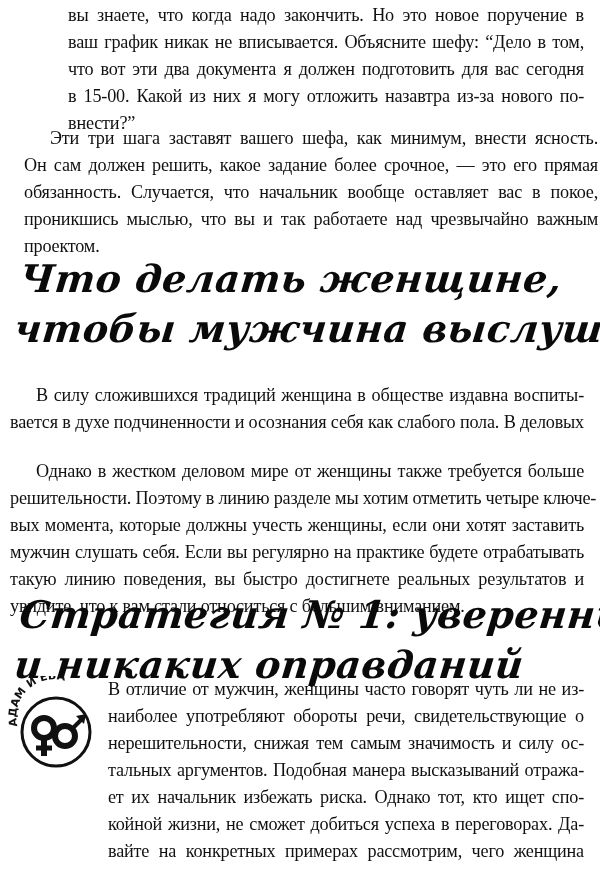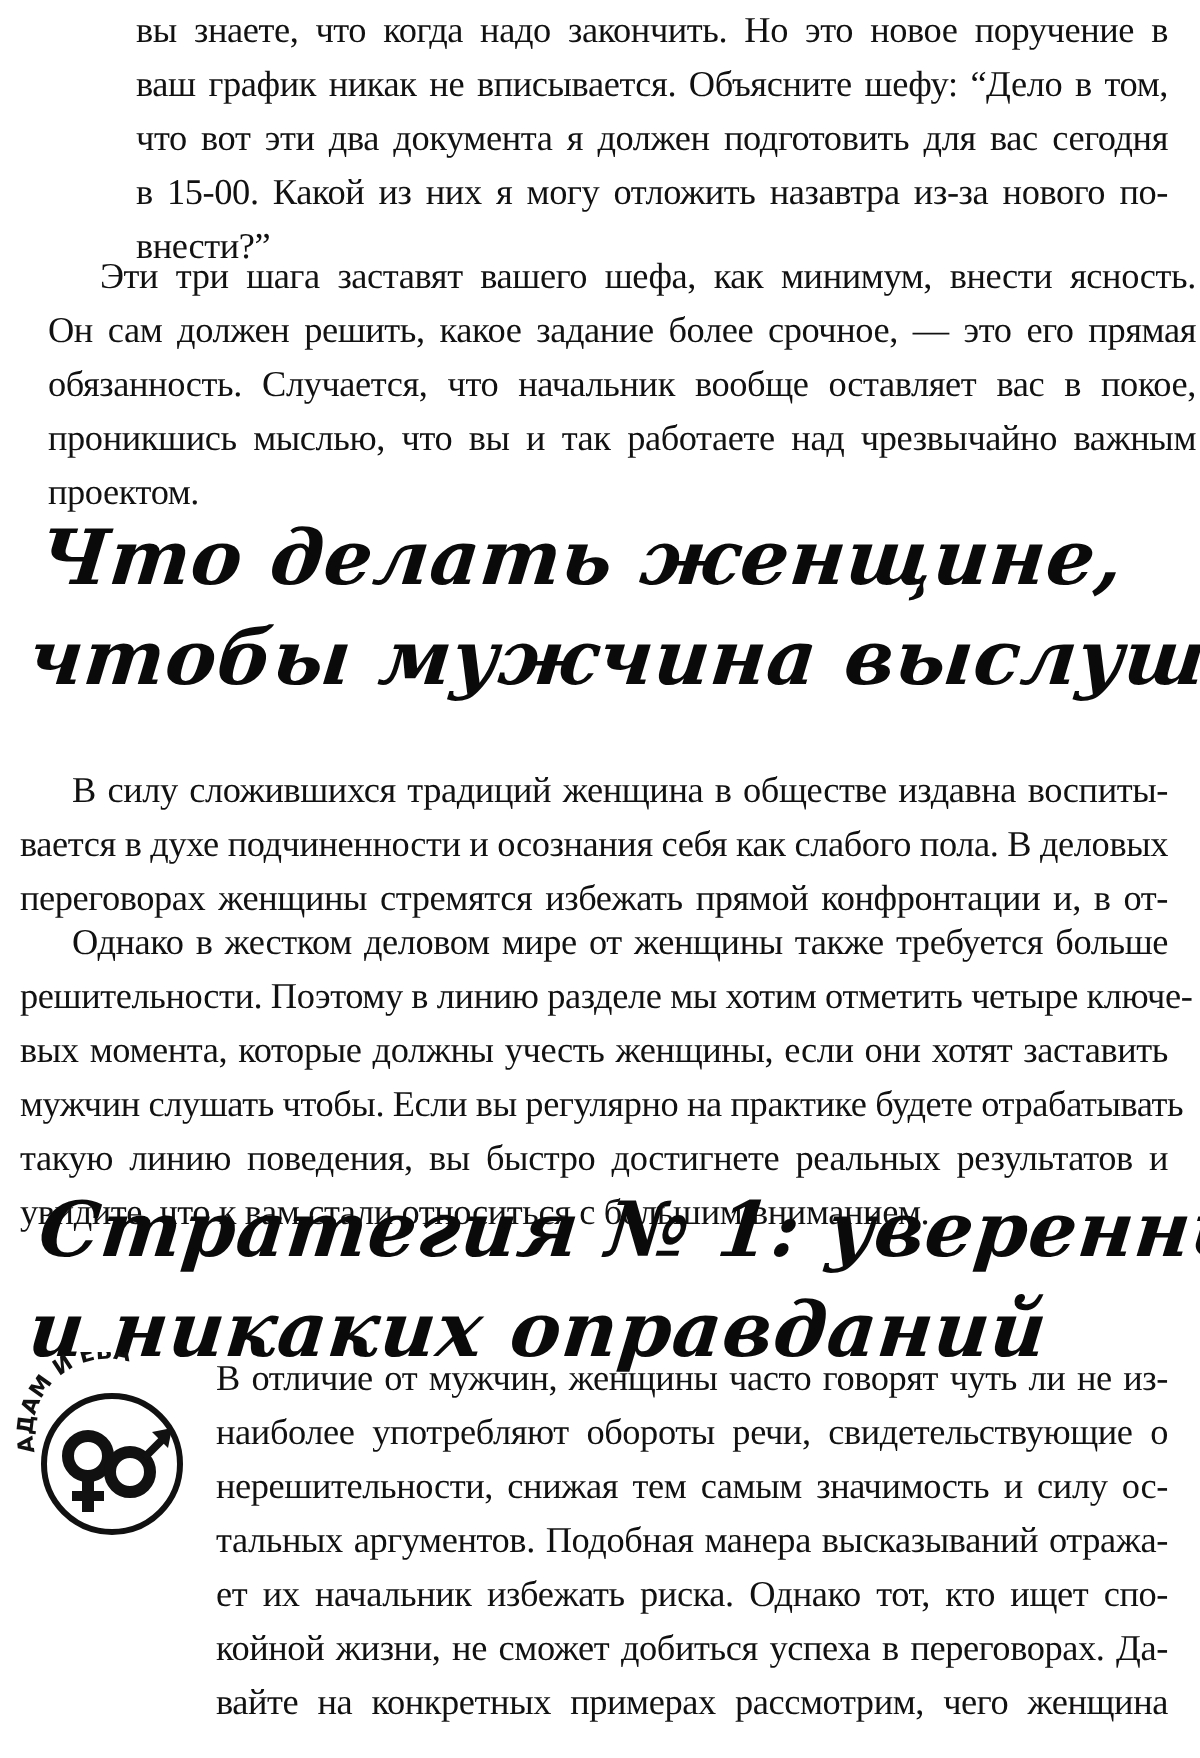--- a/index.html
+++ b/index.html
@@ -51,28 +51,27 @@
   </div>
 
   <div class="heading" style="left:12px; top:254px;">
     <span class="hline">Что делать женщине,</span>
     <span class="hline">чтобы мужчина выслушал ее</span>
   </div>
 
   <div class="para" style="left:10px; top:350px; width:574px;margin-top:32px;">
     <span class="line" style="padding-left:26px;">В силу сложившихся традиций женщина в обществе издавна воспиты-</span>
     <span class="line">вается в духе подчиненности и осознания себя как слабого пола. В деловых</span>
-    <span class="line">переговорах женщины стремятся избежать прямой конфронтации и, в от-</span>
   </div>
 
   <div class="para" style="left:10px; top:458px; width:574px;">
     <span class="line" style="padding-left:26px;">Однако в жестком деловом мире от женщины также требуется больше</span>
     <span class="line">решительности. Поэтому в линию разделе мы хотим отметить четыре ключе-</span>
     <span class="line">вых момента, которые должны учесть женщины, если они хотят заставить</span>
-    <span class="line">мужчин слушать чтобы. Если вы регулярно на практике будете отрабатывать</span>
+    <span class="line">мужчин слушать себя. Если вы регулярно на практике будете отрабатывать</span>
     <span class="line">такую линию поведения, вы быстро достигнете реальных результатов и</span>
     <span class="line last">увидите, что к вам стали относиться с большим вниманием.</span>
   </div>
 
   <div class="heading" style="left:12px; top:590px;">
     <span class="hline">Стратегия № 1: уверенный тон</span>
     <span class="hline">и никаких оправданий</span>
   </div>
 
   <div class="icon-wrap">

